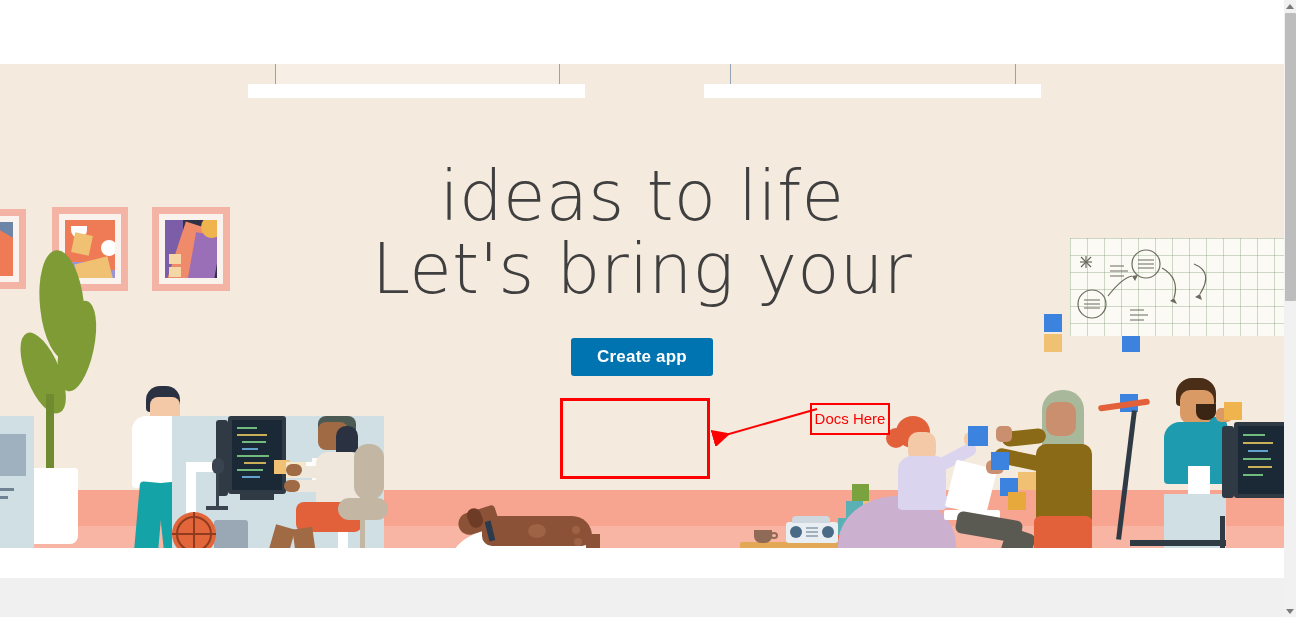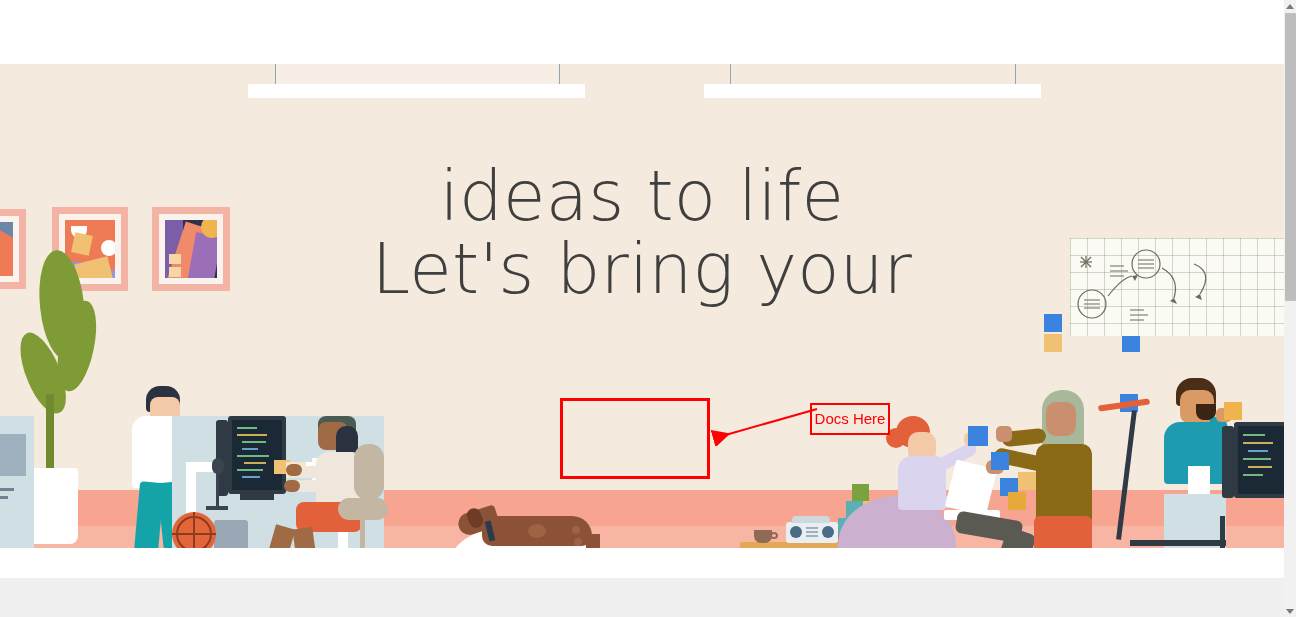--- a/index.html
+++ b/index.html
@@ -394,20 +394,23 @@
         <div class="scooter-bar" style="left:1130px; top:476px; width:96px; height:6px;"></div>
 
         <div class="scooter-bar" style="left:1220px; top:452px; width:5px; height:60px;"></div>
       </div>
 
       <div class="hero-copy">
         <div class="headline">
           <div>ideas to life</div>
           <div>Let's bring your</div>
         </div>
+        <div class="cta-wrap">
+          <button class="cta-btn">Create app</button>
+        </div>
       </div>
 
       <div class="anno-box"></div>
       <svg class="anno-arrow">
         <defs>
           <marker id="ah" markerWidth="9" markerHeight="9" refX="8" refY="4.5" orient="auto">
             <path d="M9,0 L9,9 L0,4.5 z" fill="#ff0000"></path>
           </marker>
         </defs>
         <line x1="112" y1="5" x2="10" y2="34" stroke="#ff0000" stroke-width="2" marker-end="url(#ah)"></line>

